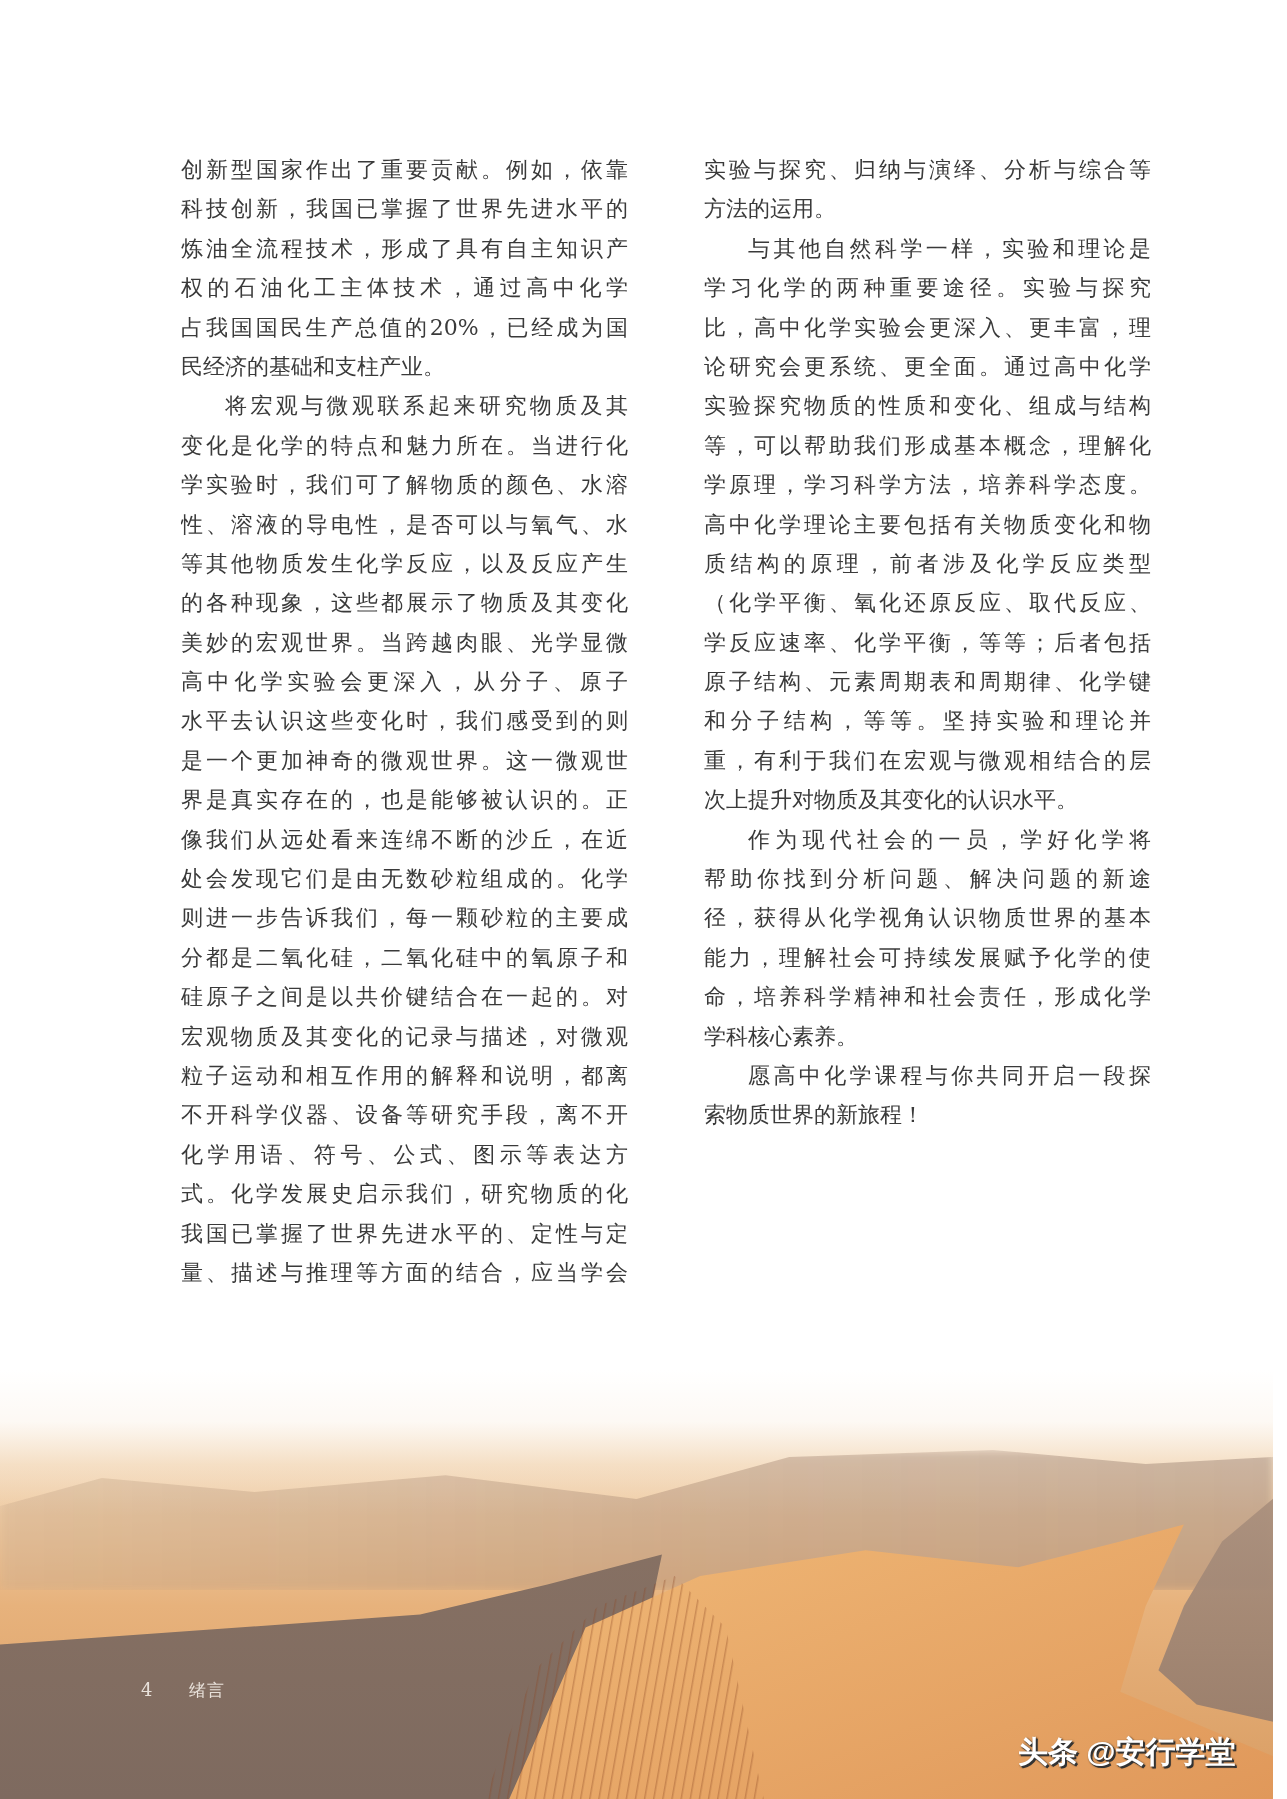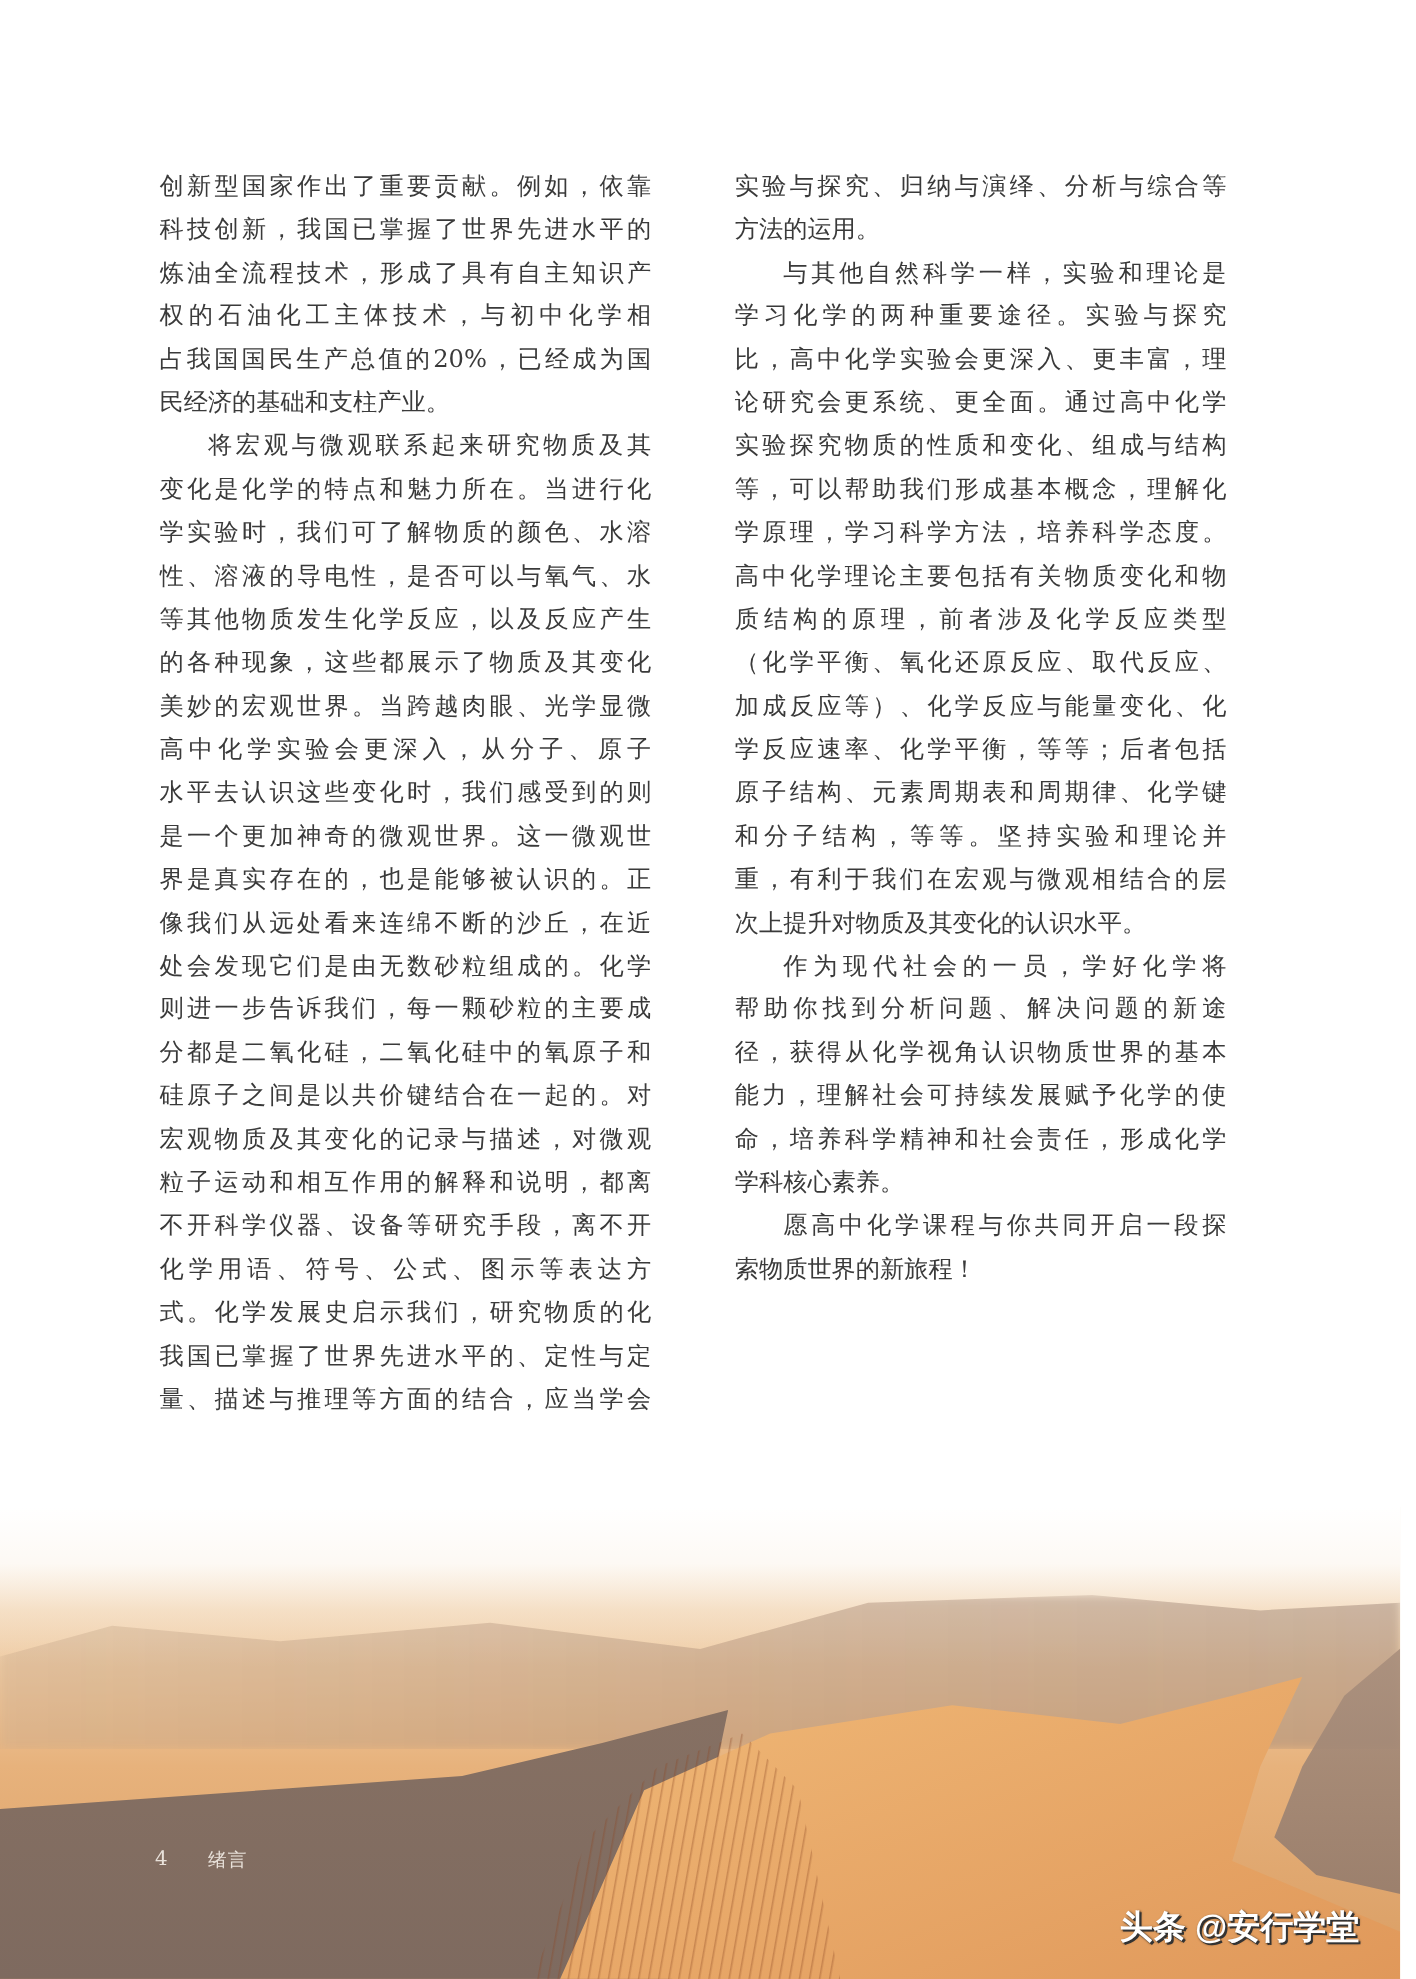--- a/index.html
+++ b/index.html
@@ -1,21 +1,21 @@
 <!DOCTYPE html>
 <html><head>
 <meta charset="utf-8">
 <style>
   html, body { margin: 0; padding: 0; }
   body {
     width: 1287px; height: 1799px; position: relative; overflow: hidden;
     background: #ffffff;
     font-family: "DejaVu Serif", "Liberation Serif", serif;
   }
-  .col { position: absolute; top: 150px; width: 447px; }
+  .col { position: absolute; top: 150px; width: 447px; margin-left: 36px; }
   .col-left { left: 145px; }
   .col-right { left: 668px; }
   .line {
     height: 39.4px; line-height: 39.4px;
     font-size: 22px; color: #3a3a3a;
     white-space: nowrap; overflow: hidden;
     text-align: justify; text-align-last: justify;
     letter-spacing: 0;
   }
   .line.end { text-align-last: left; }
@@ -76,21 +76,21 @@
   }
 </style>
 </head>
 <body>
 
 <div>
   <div class="col col-left" id="col-left">
       <div class="line">创新型国家作出了重要贡献。例如，依靠</div>
       <div class="line">科技创新，我国已掌握了世界先进水平的</div>
       <div class="line">炼油全流程技术，形成了具有自主知识产</div>
-      <div class="line">权的石油化工主体技术，与初中化学相</div>
+      <div class="line">权的石油化工主体技术，通过高中化学</div>
       <div class="line">占我国国民生产总值的20%，已经成为国</div>
       <div class="line end">民经济的基础和支柱产业。</div>
       <div class="line indent">将宏观与微观联系起来研究物质及其</div>
       <div class="line">变化是化学的特点和魅力所在。当进行化</div>
       <div class="line">学实验时，我们可了解物质的颜色、水溶</div>
       <div class="line">性、溶液的导电性，是否可以与氧气、水</div>
       <div class="line">等其他物质发生化学反应，以及反应产生</div>
       <div class="line">的各种现象，这些都展示了物质及其变化</div>
       <div class="line">美妙的宏观世界。当跨越肉眼、光学显微</div>
       <div class="line">高中化学实验会更深入，从分子、原子</div>
@@ -116,21 +116,20 @@
       <div class="line indent">与其他自然科学一样，实验和理论是</div>
       <div class="line">学习化学的两种重要途径。实验与探究</div>
       <div class="line">比，高中化学实验会更深入、更丰富，理</div>
       <div class="line">论研究会更系统、更全面。通过高中化学</div>
       <div class="line">实验探究物质的性质和变化、组成与结构</div>
       <div class="line">等，可以帮助我们形成基本概念，理解化</div>
       <div class="line">学原理，学习科学方法，培养科学态度。</div>
       <div class="line">高中化学理论主要包括有关物质变化和物</div>
       <div class="line">质结构的原理，前者涉及化学反应类型</div>
       <div class="line">（化学平衡、氧化还原反应、取代反应、</div>
-      <div class="line">加成反应等）、化学反应与能量变化、化</div>
       <div class="line">学反应速率、化学平衡，等等；后者包括</div>
       <div class="line">原子结构、元素周期表和周期律、化学键</div>
       <div class="line">和分子结构，等等。坚持实验和理论并</div>
       <div class="line">重，有利于我们在宏观与微观相结合的层</div>
       <div class="line end">次上提升对物质及其变化的认识水平。</div>
       <div class="line indent">作为现代社会的一员，学好化学将</div>
       <div class="line">帮助你找到分析问题、解决问题的新途</div>
       <div class="line">径，获得从化学视角认识物质世界的基本</div>
       <div class="line">能力，理解社会可持续发展赋予化学的使</div>
       <div class="line">命，培养科学精神和社会责任，形成化学</div>

